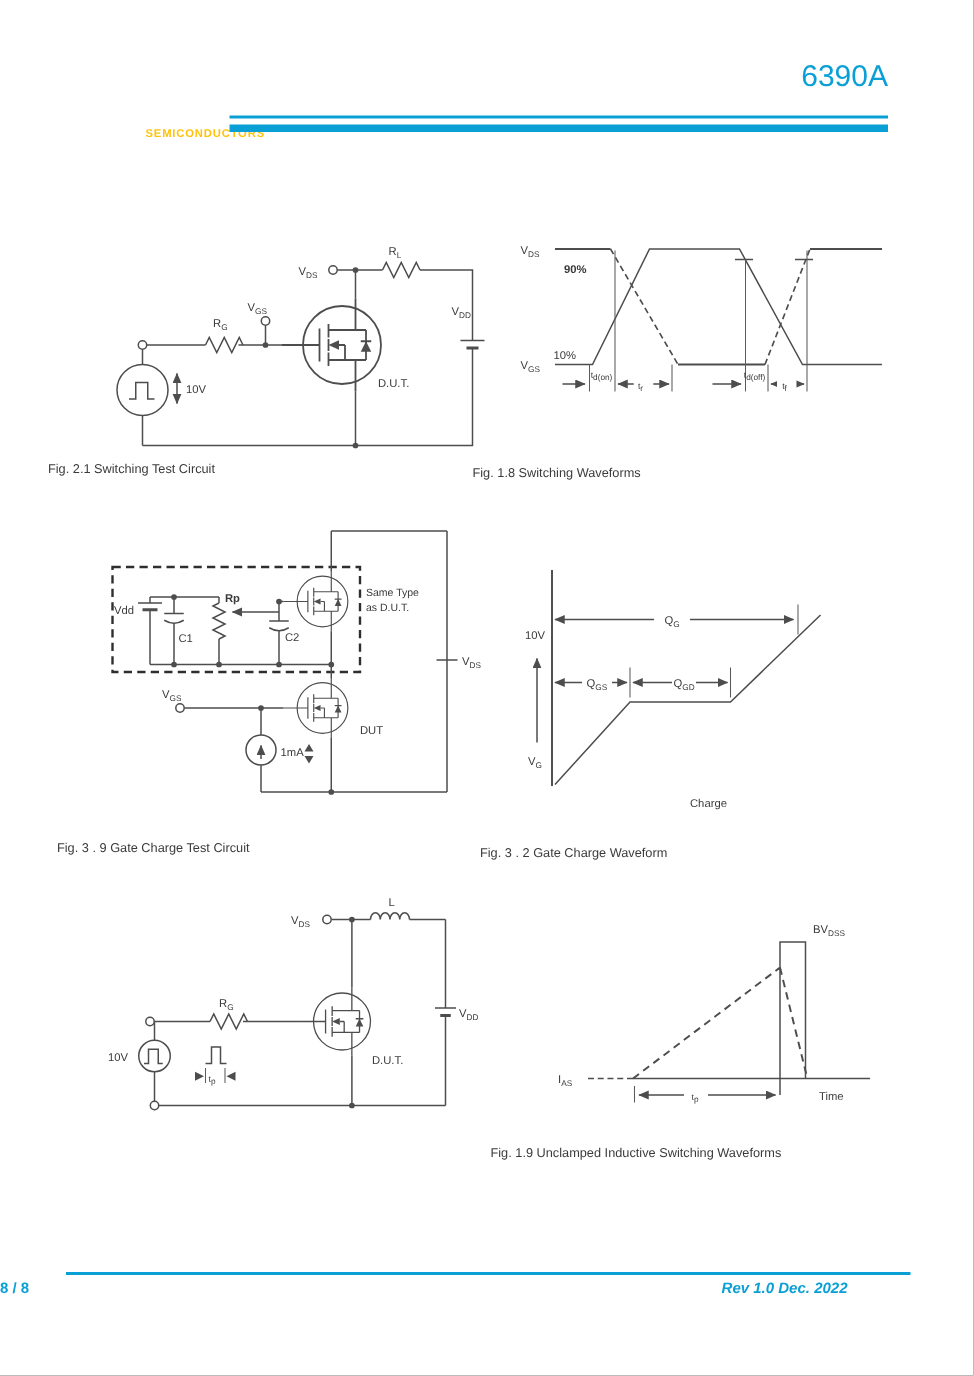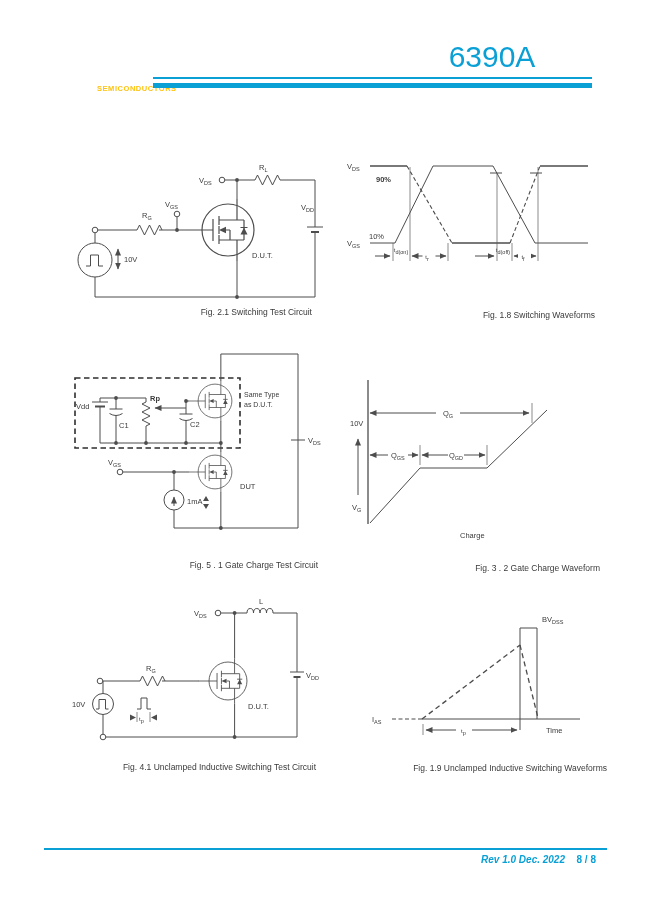--- a/index.html
+++ b/index.html
@@ -7,29 +7,29 @@
   .page {
     position:relative; width:649px; height:917px; background:#ffffff;
     margin:0 auto; overflow:hidden;
     font-family:"Liberation Sans","DejaVu Sans",sans-serif;
   }
   .abs { position:absolute; }
   
   .logo { left:60px; top:28px; font-size:44px; font-weight:bold; color:var(--logo); letter-spacing:-1px; }
   .logo-sub { left:61px; top:84px; font-size:7.5px; font-weight:bold; color:var(--logo); letter-spacing:0.55px;padding-left:36px; }
   .spec { left:156px; top:36px; font-size:13px; font-weight:bold; color:var(--accent); line-height:17px; }
-  .part { left:392px; top:40px; width:200px; text-align:center; font-size:30px; color:var(--accent); }
+  .part { left:392px; top:40px; width:200px; text-align:right; font-size:20px; color:var(--accent); }
   .rule-thin  { left:153px; top:77px; width:439px; height:1.5px; background:var(--accent); }
   .rule-thick { left:153px; top:83px; width:439px; height:5px;  background:var(--accent); }
   
   .f-line { left:44px; top:848px; width:563px; height:2px; background:var(--accent); }
-  .f-page { left:0; top:854px; width:596px; text-align:right; font-size:10px; font-weight:bold; color:var(--accent); }
+  .f-page { left:0; top:854px; width:649px; text-align:left; font-size:10px; font-weight:bold; color:var(--accent); }
   .f-rev  { right:84px; top:854px; font-size:10px; font-weight:bold; color:var(--accent);font-style:italic; }
   
-  .cap { font-size:8.5px; color:#3a3a3a; text-align:right; width:280px; }
+  .cap { font-size:8.5px; color:#3a3a3a; text-align:left; width:280px; }
   svg text { font-size:7.5px; fill:#3a3a3a; }
   svg .sub { font-size:5.5px; }
   svg .sm  { font-size:5.8px; }
   svg .b   { font-weight:bold; }
   svg .mid { text-anchor:middle; }
   .w  { stroke:#4d4d4d; stroke-width:1; fill:none; }
   .w13{ stroke:#4d4d4d; stroke-width:1.3; fill:none; }
   .bb { stroke:#4d4d4d; stroke-width:2; fill:none; }
   .thin { stroke:#5a5a5a; stroke-width:0.7; fill:none; }
   .dsh { stroke:#4d4d4d; stroke-width:1.1; fill:none; stroke-dasharray:4 2.5; }
@@ -154,21 +154,21 @@
       <text x="92" y="53" class="b">Rp</text>
       <text x="132" y="79">C2</text>
       <text x="186" y="49" style="font-size:7px">Same Type</text>
       <text x="186" y="59" style="font-size:7px">as D.U.T.</text>
       <text x="50" y="117"><tspan>V</tspan><tspan class="sub" dy="2">GS</tspan></text>
       <text x="250" y="95"><tspan>V</tspan><tspan class="sub" dy="2">DS</tspan></text>
       <text x="129" y="156">1mA</text>
       <text x="182" y="141">DUT</text>
     </g>
   </svg>
-  <div class="abs cap" style="left:38px;top:560px">Fig. 5 . 1 Gate Charge Test Circuit</div>
+  <div class="abs cap" style="left:38px;top:560px">Fig. 3 . 9 Gate Charge Test Circuit</div>
 
   <svg class="abs" style="left:350px;top:362px" width="250" height="185">
     <g>
       <path class="w13" d="M18,18 V162"></path>
       <path class="w" d="M20,161 L70,106 H137 L197,48"></path>
       <line class="w" x1="20" y1="51" x2="86" y2="51" marker-start="url(#ah)"></line>
       <line class="w" x1="110" y1="51" x2="179" y2="51" marker-end="url(#ah)"></line>
       <path class="thin" d="M182,41 V61"></path>
       <line class="w" x1="20" y1="93" x2="38" y2="93" marker-start="url(#ah)"></line>
       <line class="w" x1="58" y1="93" x2="68" y2="93" marker-end="url(#ah)"></line>
@@ -212,21 +212,20 @@
     <g>
       <text x="136" y="21"><tspan>V</tspan><tspan class="sub" dy="2">DS</tspan></text>
       <text x="201" y="9">L</text>
       <text x="248" y="83"><tspan>V</tspan><tspan class="sub" dy="2">DD</tspan></text>
       <text x="88" y="76"><tspan>R</tspan><tspan class="sub" dy="2">G</tspan></text>
       <text x="14" y="112">10V</text>
       <text x="81" y="126" class="sm"><tspan>t</tspan><tspan class="sub" dy="1.5">p</tspan></text>
       <text x="190" y="114">D.U.T.</text>
     </g>
   </svg>
-  <div class="abs cap" style="left:36px;top:762px">Fig. 4.1 Unclamped Inductive Switching Test Circuit</div>
 
   <svg class="abs" style="left:352px;top:605px" width="250" height="140">
     <g>
       <path class="w" d="M70,114 H228"></path>
       <path class="dsh" d="M40,114 H70"></path>
       <path class="dsh2" d="M70,114 L168,40 M168,40 L186,113"></path>
       <path class="w" d="M168,125 V23 H185 V114"></path>
       <path class="thin" d="M71,119 V130"></path>
       <line class="w" x1="74" y1="125" x2="104" y2="125" marker-start="url(#ah)"></line>
       <line class="w" x1="120" y1="125" x2="165" y2="125" marker-end="url(#ah)"></line>

